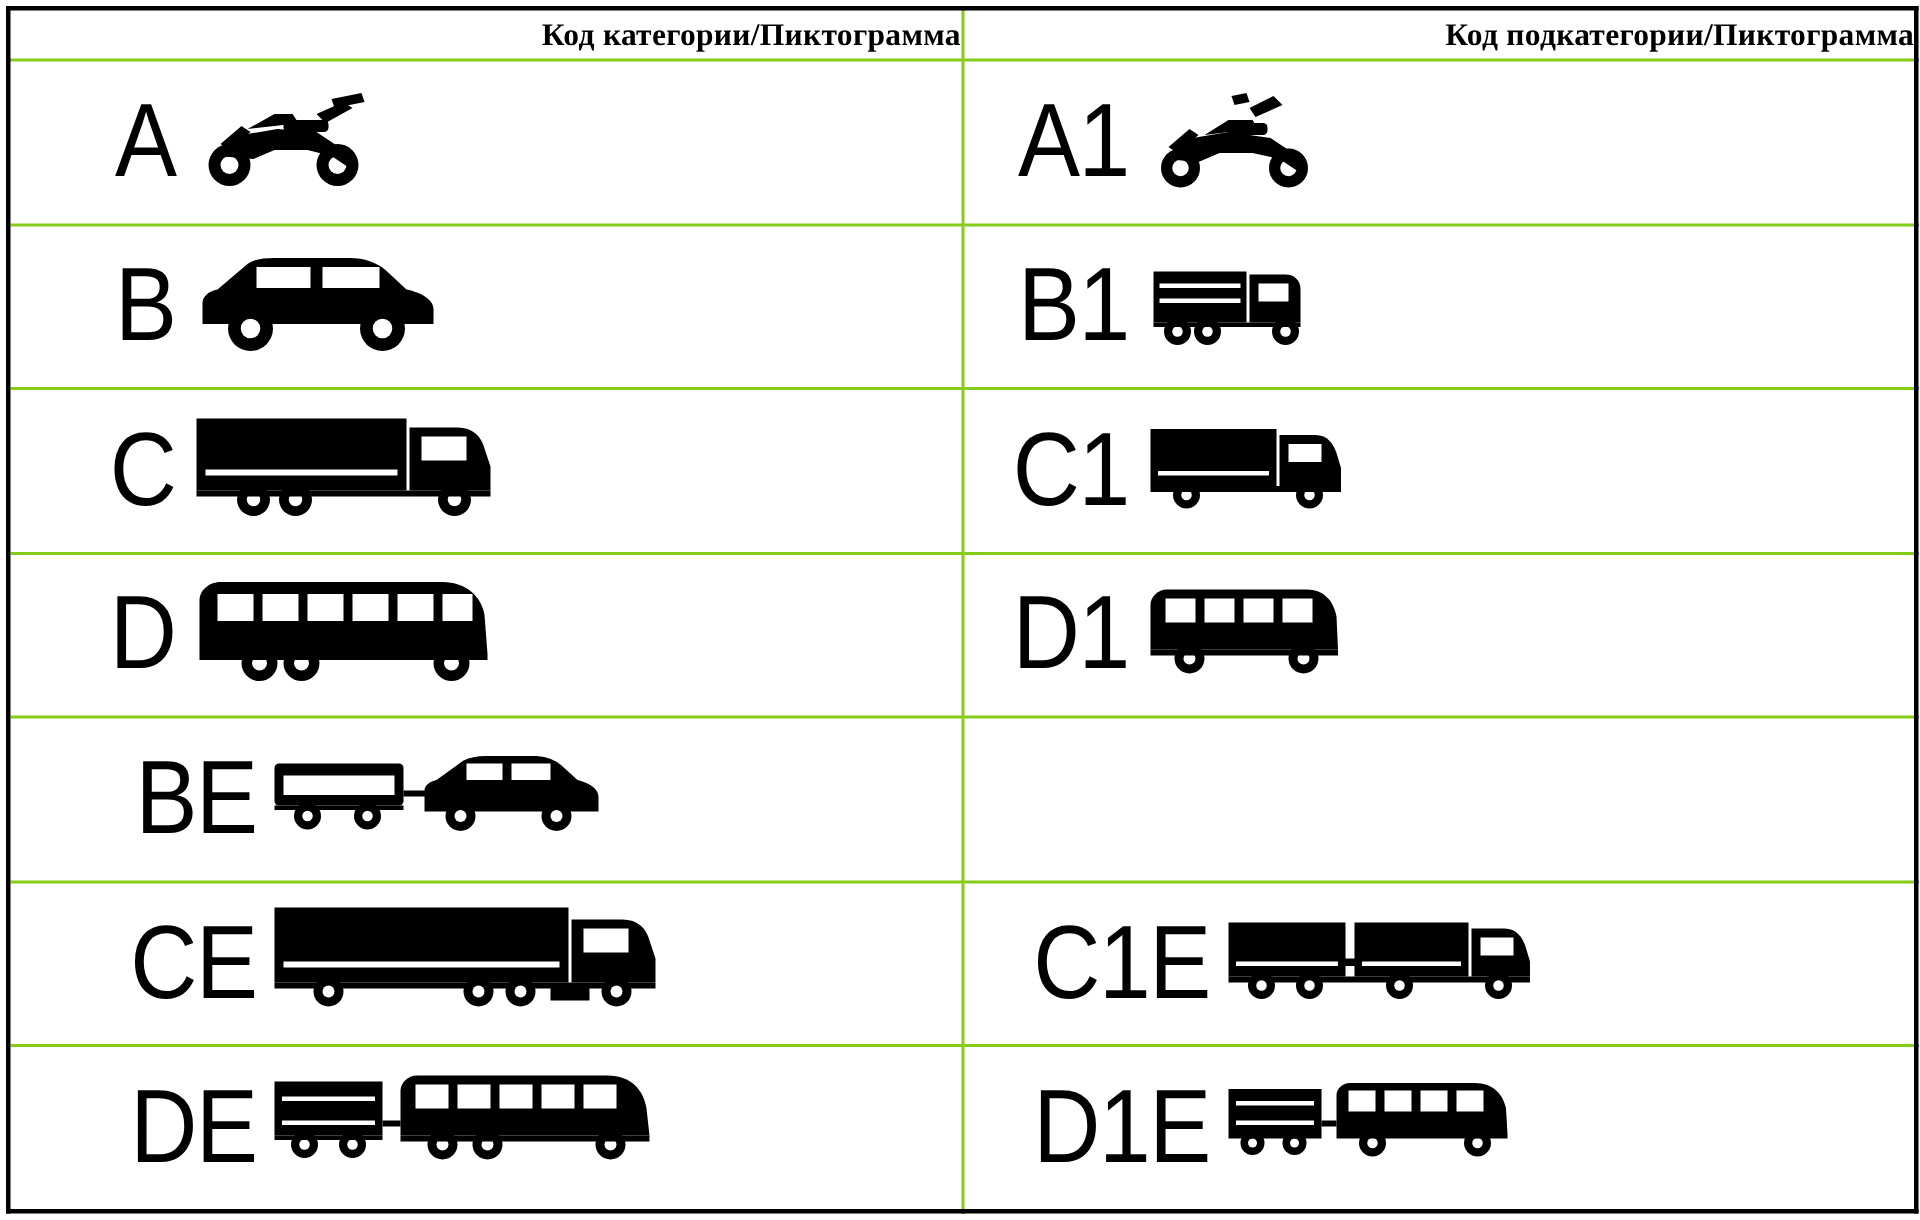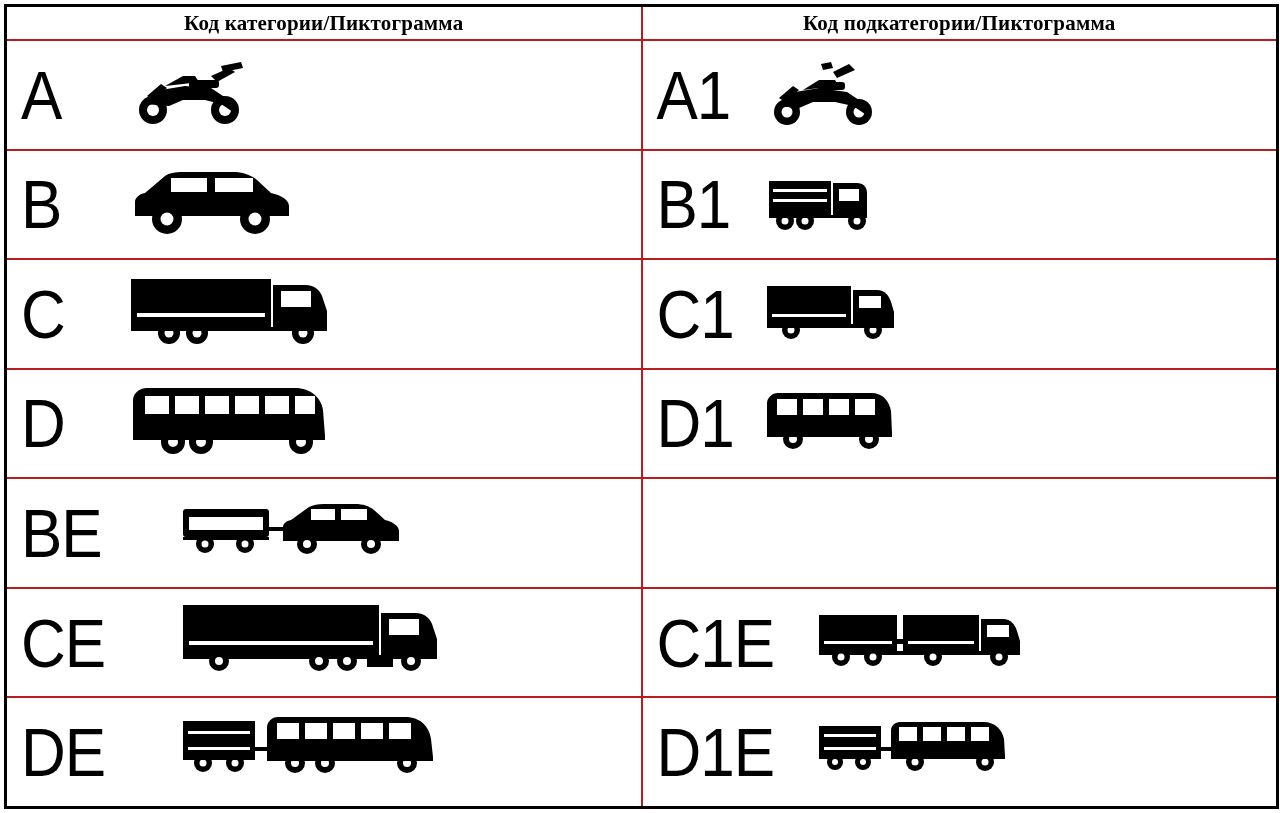--- a/index.html
+++ b/index.html
@@ -21,23 +21,24 @@
     padding: 4px 4px 4px 4px;
   }
   table.cat-table {
     width: 1272px;
     height: 805px;
     border-collapse: collapse;
     table-layout: fixed;
     border: 3px solid #000;
   }
   table.cat-table td, table.cat-table th {
-    border: 2px solid #b91c1c;
+    border: 2px solid #84cc16;
     padding: 0;
     vertical-align: middle;
+    text-align: right;
   }
   th.header-cell {
     height: 32px;
     font-family: "Liberation Serif", serif;
     font-weight: bold;
     font-size: 21px;
     letter-spacing: 0.2px;
     text-align: center;
     vertical-align: middle;
     padding: 2px 0 4px 0;

